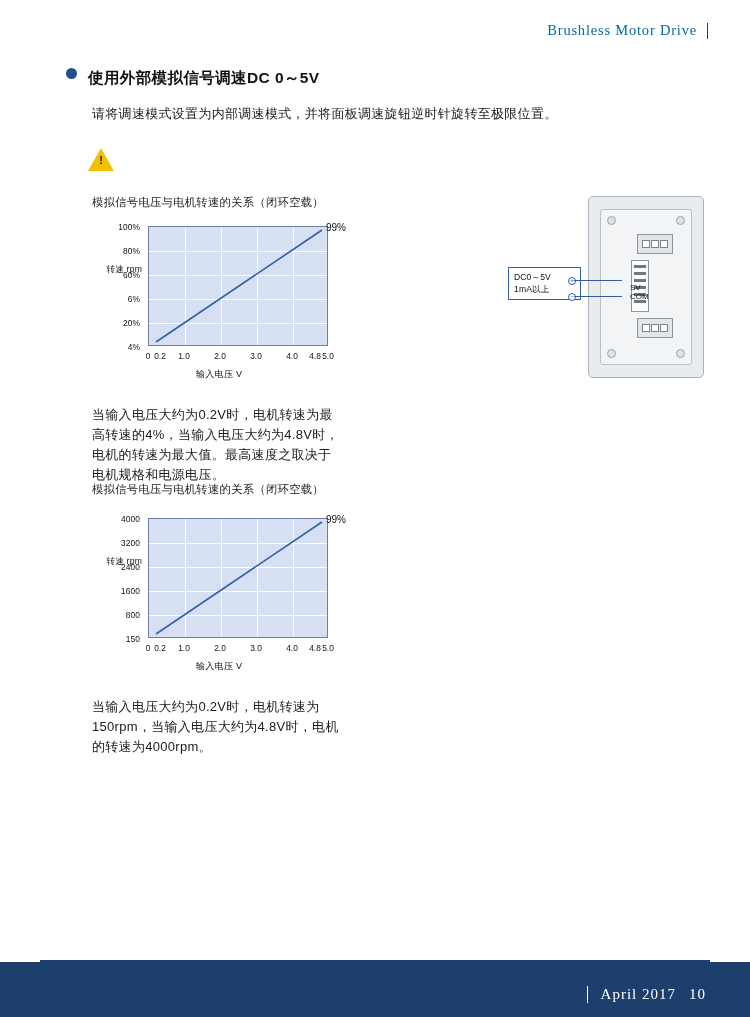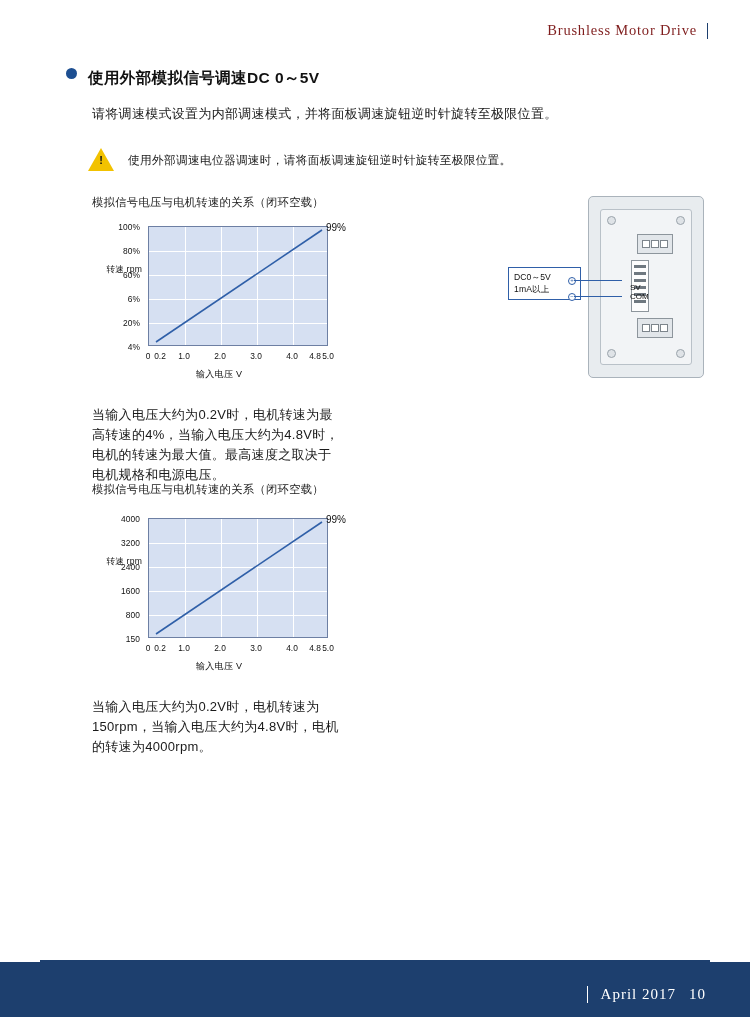--- a/index.html
+++ b/index.html
@@ -21,21 +21,21 @@
     position: absolute;
     top: 22px;
     right: 42px;
     display: flex;
     align-items: center;
     gap: 10px;
   }
   .page-header .htitle {
     font-size: 14.5px;
     letter-spacing: 0.8px;
-    color: #7f1d1d;
+    color: #0369a1;
     font-family: "Liberation Serif", serif;
   }
   .page-header .hbar {
     display: inline-block;
     width: 1px;
     height: 16px;
     background: #1d3f6e;
   }
 
   
@@ -320,21 +320,20 @@
 
 <div class="section-title">
   <span class="bullet-dot"></span>
   <span class="stitle">使用外部模拟信号调速DC 0～5V</span>
 </div>
 
 <div class="para" id="p-intro">请将调速模式设置为内部调速模式，并将面板调速旋钮逆时针旋转至极限位置。</div>
 
 <div class="warn-row">
   <span class="warn-tri"></span>
-  <span class="warn-text">使用外部调速电位器调速时，请将面板调速旋钮逆时针旋转至极限位置。</span>
 </div>
 
 <div class="chart-caption" id="cap1">模拟信号电压与电机转速的关系（闭环空载）</div>
 
 <div class="chart-wrap" id="chart1">
   <div class="plot">
     <div class="grid-v" style="left:36px"></div>
     <div class="grid-v" style="left:72px"></div>
     <div class="grid-v" style="left:108px"></div>
     <div class="grid-v" style="left:144px"></div>

